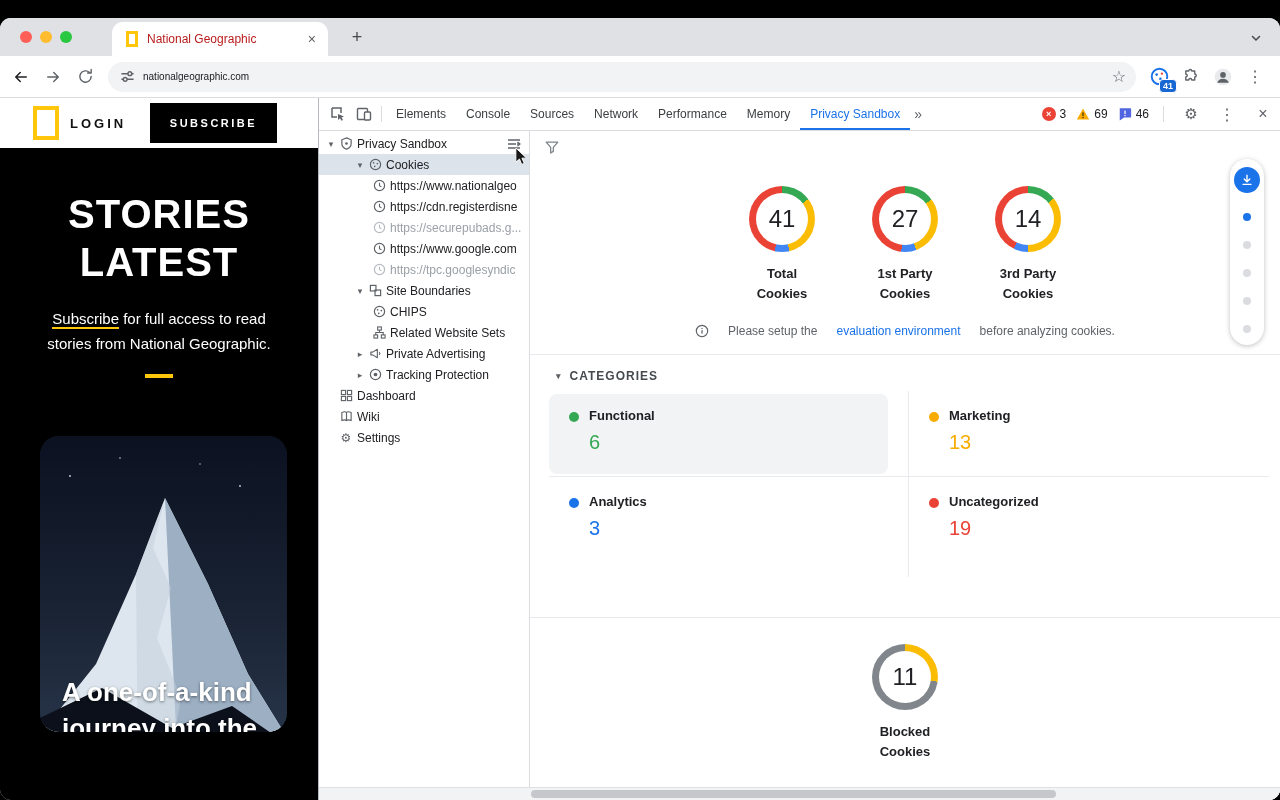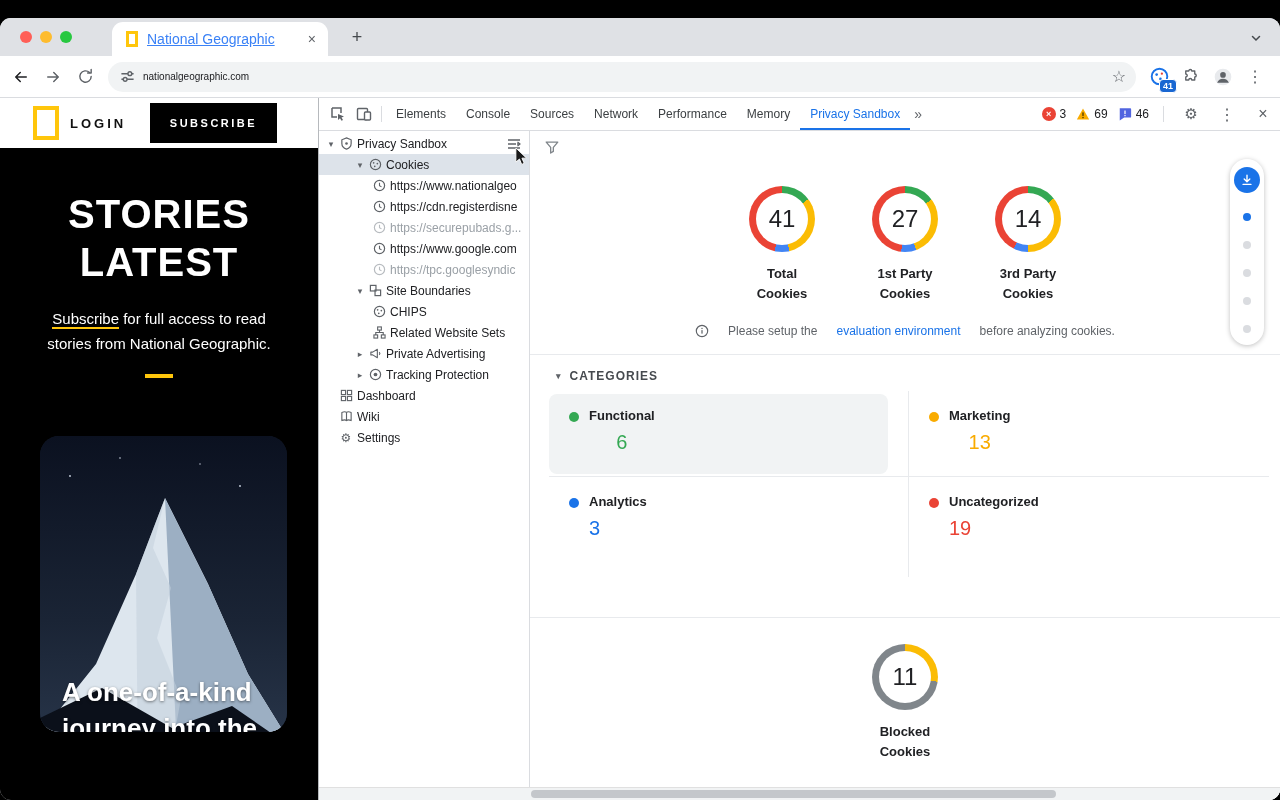--- a/index.html
+++ b/index.html
@@ -6,21 +6,21 @@
   html,body { width:1280px; height:800px; background:#000; font-family:"Liberation Sans",sans-serif; overflow:hidden; }
   .window { position:absolute; left:0; top:18px; width:1280px; height:782px; border-radius:11px; overflow:hidden; background:#dfe1e5; display:flex; flex-direction:column; }
 
   
   .tabstrip { height:38px; background:#dfe1e5; position:relative; flex:0 0 auto; }
   .traffic { position:absolute; left:20px; top:13px; display:flex; gap:8px; }
   .light { width:12px; height:12px; border-radius:50%; }
   .light.red{background:#ff5f57}.light.yellow{background:#febc2e}.light.green{background:#28c840}
   .tab { position:absolute; left:112px; top:4px; width:216px; height:34px; background:#fff; border-radius:11px 11px 0 0; display:flex; align-items:center; padding:0 10px 0 14px; gap:9px; }
   .favicon { width:12px; height:16px; border:3px solid #ffc60b; flex:0 0 auto; }
-  .tab-title { font-size:14px; color:#3b82f6; flex:1; white-space:nowrap; overflow:hidden;text-decoration:underline; }
+  .tab-title { font-size:12px; color:#b91c1c; flex:1; white-space:nowrap; overflow:hidden; }
   .tab-close { color:#5f6368; font-size:14px; line-height:14px; padding:0 2px; }
   .newtab { position:absolute; left:344px; top:7px; width:26px; height:26px; text-align:center; line-height:25px; font-size:18px; color:#45494d; border-radius:50%; }
   .strip-chevron { position:absolute; right:12px; top:8px; width:24px; height:24px; border-radius:50%; display:flex; align-items:center; justify-content:center; }
 
   
   .toolbar { height:42px; background:#fff; display:flex; align-items:center; padding:0 10px 0 6px; gap:2px; border-bottom:1px solid #dadce0; flex:0 0 auto; }
   .nav-btn { width:30px; height:30px; display:flex; align-items:center; justify-content:center; border-radius:50%; flex:0 0 auto; }
   .omnibox { flex:1; height:30px; background:#f1f3f4; border-radius:15px; display:flex; align-items:center; padding:0 10px 0 12px; gap:8px; margin:0 6px; min-width:0; }
   .url-text { font-size:10px; color:#202124; flex:1; white-space:nowrap; overflow:hidden; }
   .glyph { color:#5f6368; }
@@ -85,21 +85,21 @@
   .dlabel { margin-top:12px; text-align:center; font-size:13px; font-weight:700; color:#202124; line-height:20px; }
   .info-row { margin-top:20px; display:flex; justify-content:center; align-items:center; gap:19px; font-size:12px; color:#5f6368; }
   .info-row .ilink { color:#1a73e8; }
 
   .cat-section { margin-top:16px; border-top:1px solid #e8eaed; }
   .cat-header { display:flex; align-items:center; gap:8px; padding:14px 0 8px 26px; font-size:12px; font-weight:700; letter-spacing:1px; color:#464a4f; }
   .cat-chevron { font-size:9px; color:#5f6368; }
   .cat-grid { margin-left:19px; width:720px; display:grid; grid-template-columns:360px 360px; grid-template-rows:86px 100px; }
   .cell { padding-top:0; }
   .cell.c1 { border-right:1px solid #e8eaed; }
-  .cell.r1 { border-bottom:1px solid #e8eaed;text-align:center; }
+  .cell.r1 { border-bottom:1px solid #e8eaed; }
   .card { height:80px; margin:3px 20px 0 0; display:flex; gap:10px; padding:14px 0 0 20px; border-radius:8px; }
   .card.sel { background:#f1f3f4; }
   .dot { width:10px; height:10px; border-radius:50%; margin-top:4px; flex:0 0 auto; }
   .cat-name { font-size:13px; font-weight:700; color:#202124; }
   .cat-count { font-size:20px; margin-top:8px; }
 
   .blocked-section { margin-top:40px; border-top:1px solid #e8eaed; padding-top:26px; display:flex; flex-direction:column; align-items:center; }
 
   
   .float-nav { position:absolute; right:16px; top:28px; width:34px; background:#fff; border-radius:17px; box-shadow:0 1px 5px rgba(0,0,0,.25); padding:4px 0 12px; display:flex; flex-direction:column; align-items:center; }

